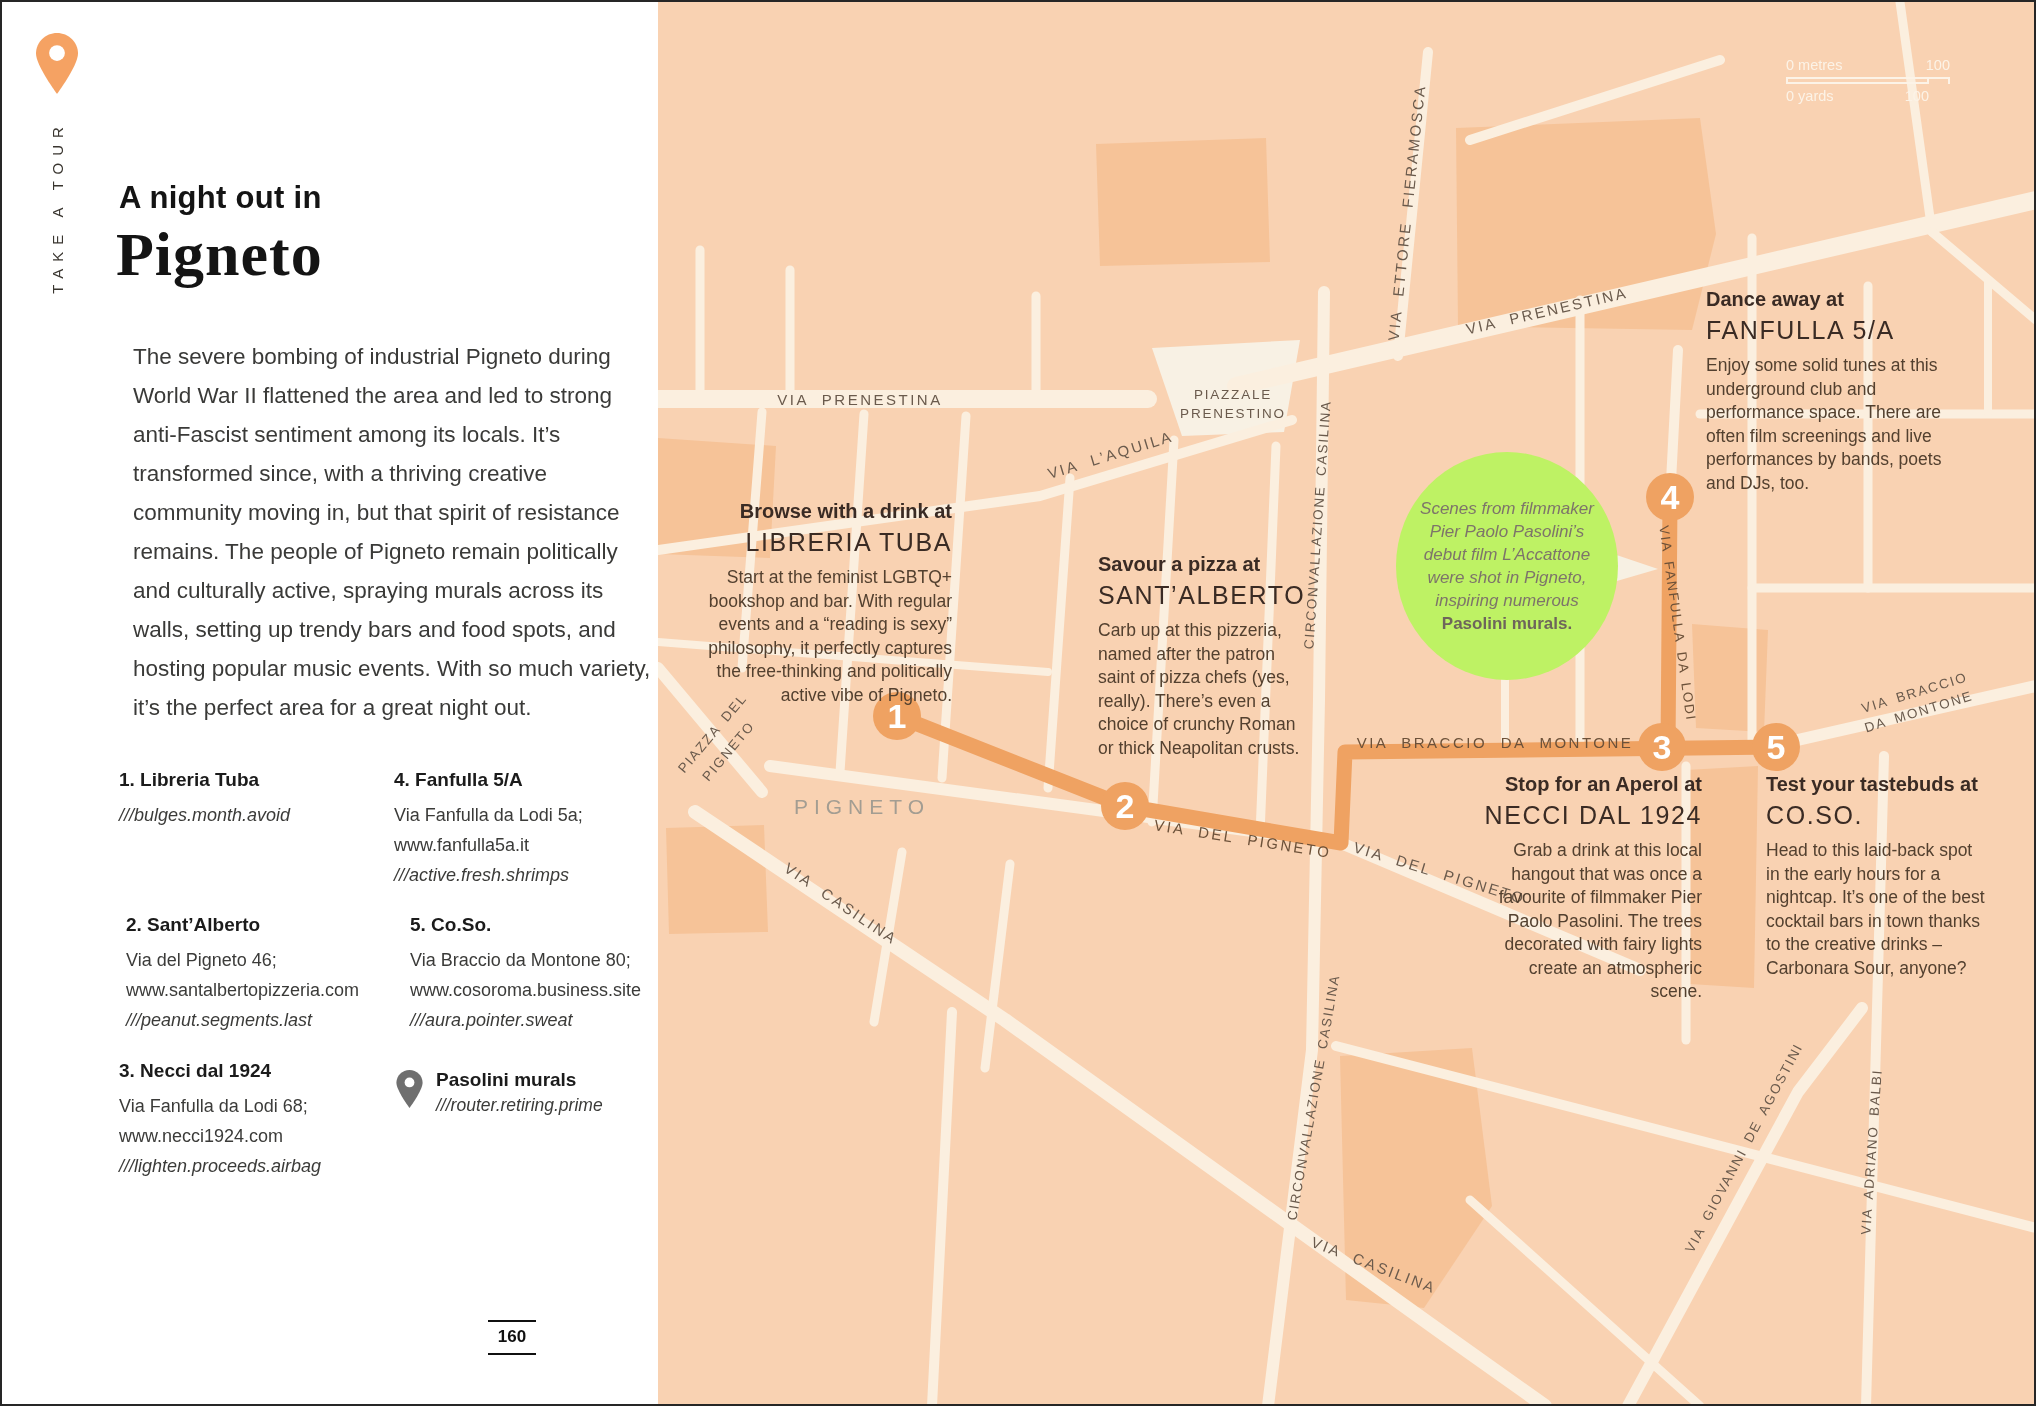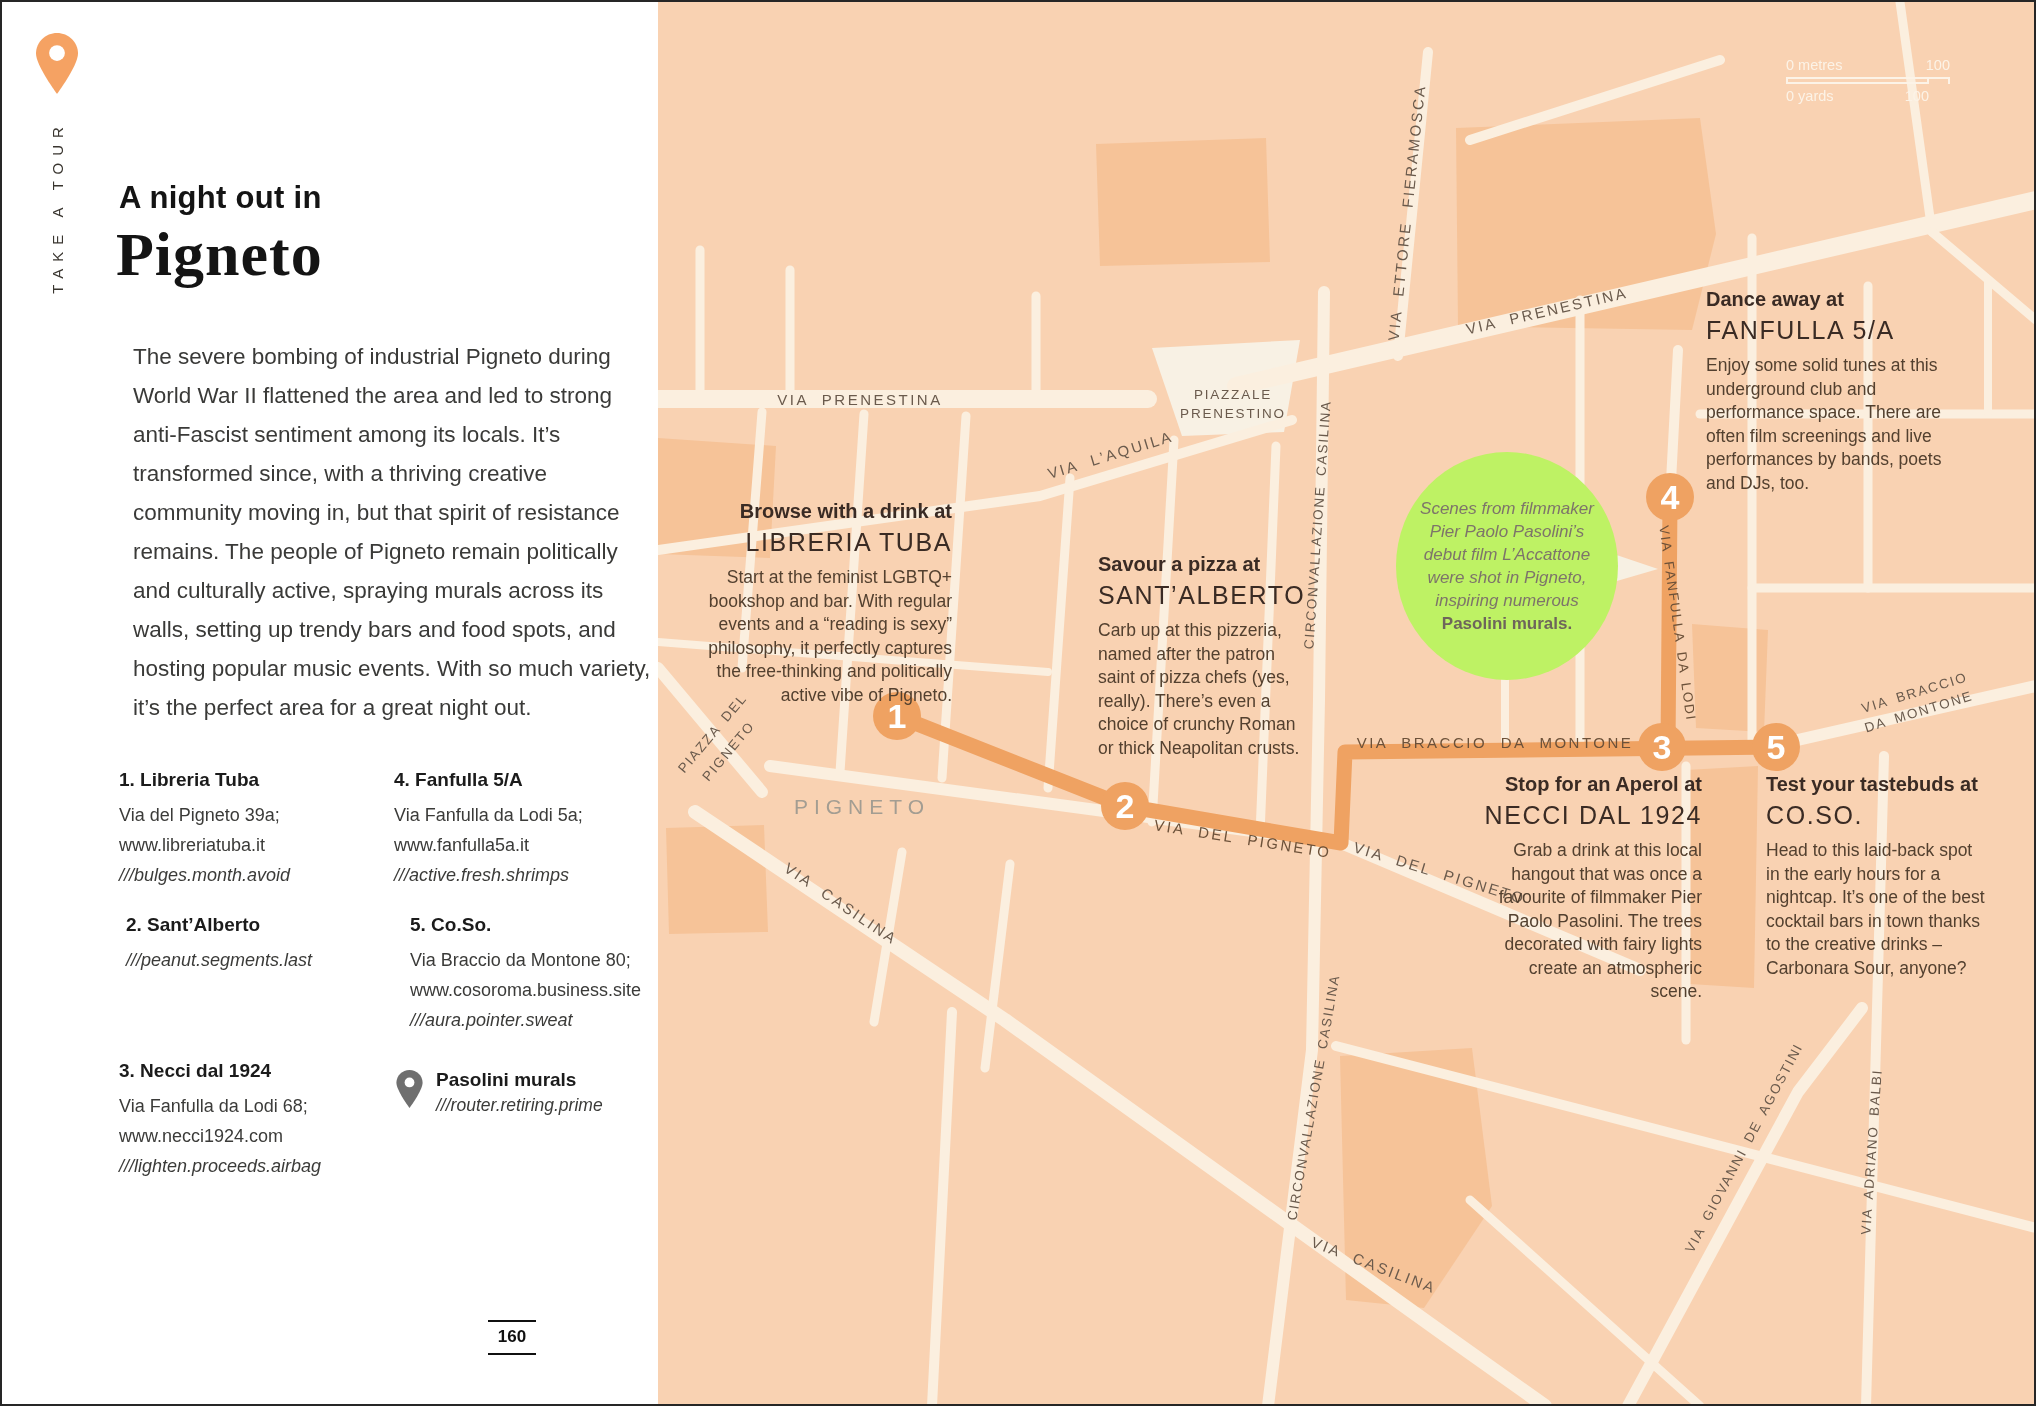--- a/index.html
+++ b/index.html
@@ -75,25 +75,25 @@
     <circle cx="20" cy="19" r="7.5" fill="#ffffff"></circle>
   </svg>
   <div class="tab-label">TAKE A TOUR</div>
 
   <div class="kicker">A night out in</div>
   <div class="title">Pigneto</div>
   <div class="intro">The severe bombing of industrial Pigneto during World War II flattened the area and led to strong anti-Fascist sentiment among its locals. It’s transformed since, with a thriving creative community moving in, but that spirit of resistance remains. The people of Pigneto remain politically and culturally active, spraying murals across its walls, setting up trendy bars and food spots, and hosting popular music events. With so much variety, it’s the perfect area for a great night out.</div>
 
   <div class="listing" style="left:119px;top:769px;">
     <div class="lname">1. Libreria Tuba</div>
-    <div class="ldetails">Via del Pigneto 39a; www.libreriatuba.it</div>
     <div class="lw3w">///bulges.month.avoid</div>
   </div>
   <div class="listing" style="left:126px;top:914px;">
     <div class="lname">2. Sant’Alberto</div>
+    <div class="ldetails">Via del Pigneto 46; www.santalbertopizzeria.com</div>
     <div class="lw3w">///peanut.segments.last</div>
   </div>
   <div class="listing" style="left:119px;top:1060px;">
     <div class="lname">3. Necci dal 1924</div>
     <div class="ldetails">Via Fanfulla da Lodi 68; www.necci1924.com</div>
     <div class="lw3w">///lighten.proceeds.airbag</div>
   </div>
   <div class="listing" style="left:394px;top:769px;">
     <div class="lname">4. Fanfulla 5/A</div>
     <div class="ldetails">Via Fanfulla da Lodi 5a; www.fanfulla5a.it</div>

